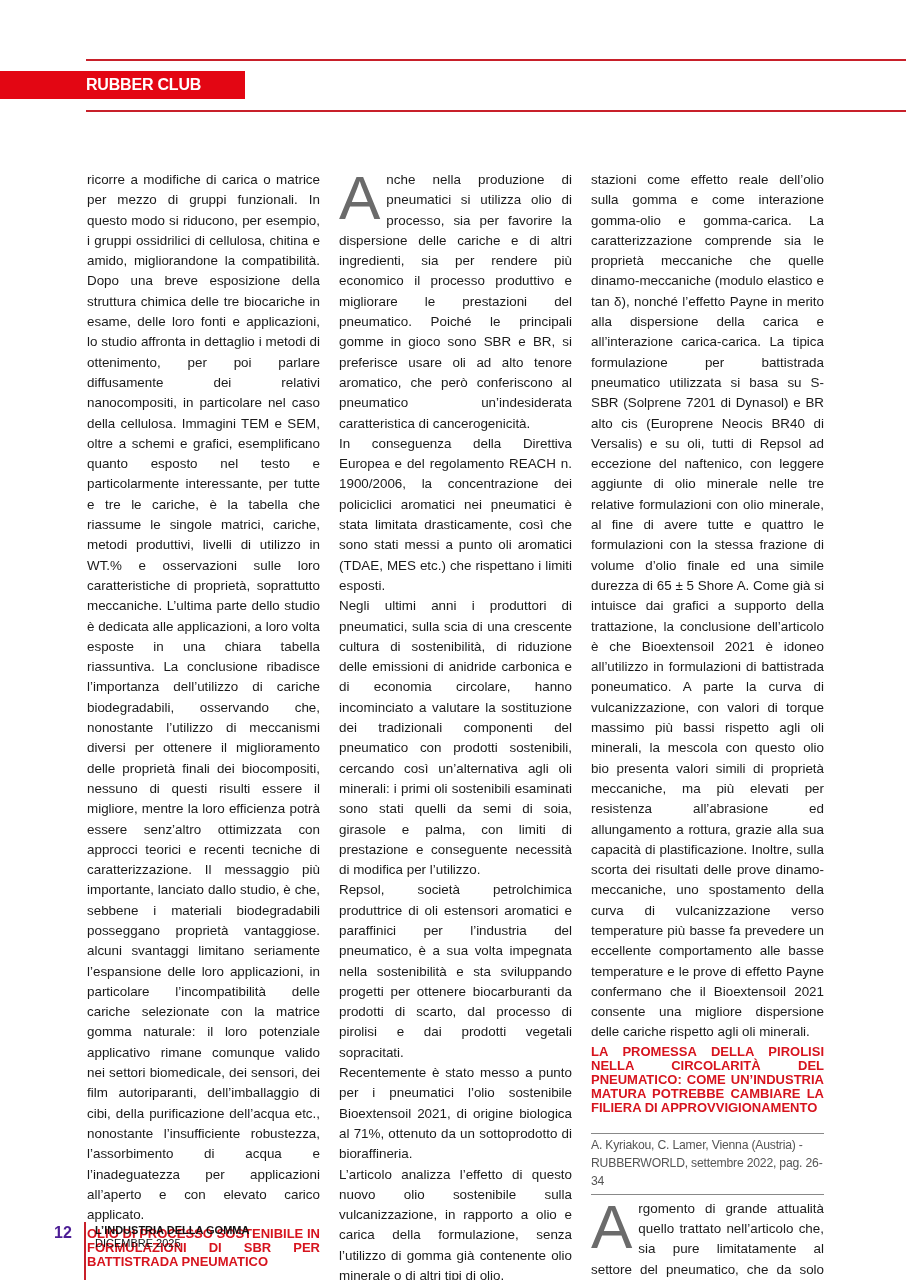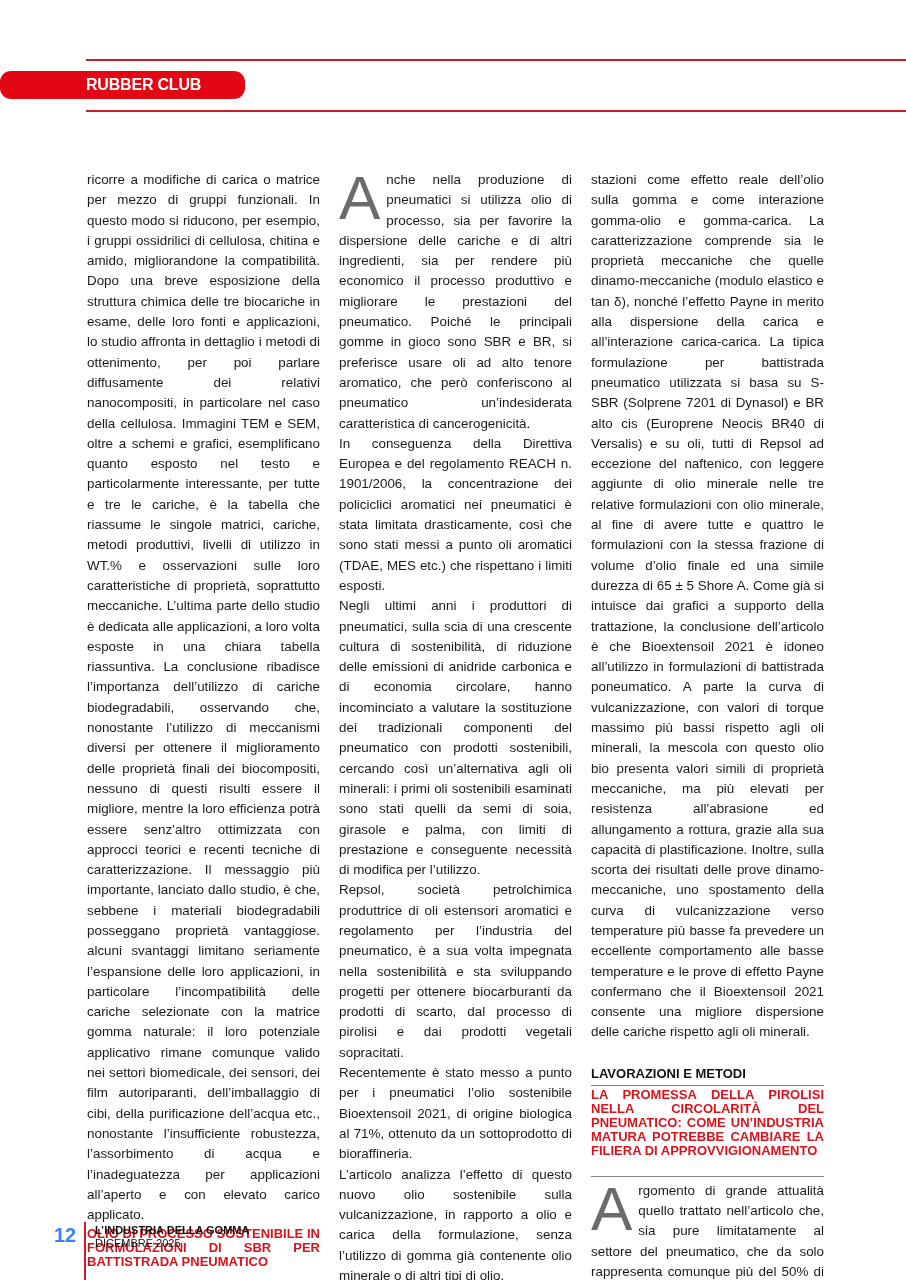--- a/index.html
+++ b/index.html
@@ -6,21 +6,20 @@
   body {
     width: 906px; height: 1280px; position: relative; overflow: hidden;
     background: #ffffff; color: #1a1a1a;
     font-family: "Liberation Sans", "DejaVu Sans", sans-serif;
   }
   .rule-top { position: absolute; left: 86px; right: 0; top: 59px; height: 2px; background: #c8202a; }
   .rule-bottom { position: absolute; left: 86px; right: 0; top: 110px; height: 2px; background: #c8202a; }
   .section-band {
     position: absolute; left: 0; top: 71px; width: 245px; height: 28px;
     background: #e30613;
-    border-radius: 11px;
   }
   .section-band span {
     position: absolute; left: 86px; top: 5px;
     color: #ffffff; font-weight: bold; font-size: 16px; letter-spacing: -0.2px;
   }
   .col {
     position: absolute; top: 170px; width: 233px;
     font-size: 13.4px; line-height: 20.3px; text-align: justify;
     hyphens: manual;
   }
@@ -39,21 +38,21 @@
   .art-title {
     font-weight: bold; font-size: 13px; line-height: 14px; color: #d7141e;
     padding: 2px 0 18px; border-bottom: 1px solid #888;
   }
   .byline {
     font-family: "Liberation Sans", sans-serif; font-size: 12.2px; line-height: 18px;
     color: #555; padding: 2px 0 4px; border-bottom: 1px solid #888; text-align: left;
     letter-spacing: -0.2px;
   }
   .footer-num {
-    position: absolute; left: 54px; top: 1224px; font-weight: bold; font-size: 20px; color: #3b82f6;
+    position: absolute; left: 54px; top: 1224px; font-weight: bold; font-size: 16px; color: #4c1d95;
   }
   .footer-bar { position: absolute; left: 84px; top: 1222px; width: 2px; height: 58px; background: #c8202a; }
   .footer-mag {
     position: absolute; left: 95px; top: 1224px; font-size: 11px; line-height: 13px; color: #111;
   }
   .footer-mag .pub { font-weight: bold; display: block; }
   .footer-mag .date { display: block; }
 </style>
 </head>
 <body>
@@ -66,32 +65,32 @@
 
 <div class="col col1">
   <p>ricorre a modifiche di carica o matrice per mezzo di gruppi funzionali. In questo modo si riducono, per esempio, i gruppi ossidrilici di cellulosa, chitina e amido, migliorandone la compatibilità. Dopo una breve esposizione della struttura chimica delle tre biocariche in esame, delle loro fonti e applicazioni, lo studio affronta in dettaglio i metodi di ottenimento, per poi parlare diffusamente dei relativi nanocompositi, in particolare nel caso della cellulosa. Immagini TEM e SEM, oltre a schemi e grafici, esemplificano quanto esposto nel testo e particolarmente interessante, per tutte e tre le cariche, è la tabella che riassume le singole matrici, cariche, metodi produttivi, livelli di utilizzo in WT.% e osservazioni sulle loro caratteristiche di proprietà, soprattutto meccaniche. L’ultima parte dello studio è dedicata alle applicazioni, a loro volta esposte in una chiara tabella riassuntiva. La conclusione ribadisce l’importanza dell’utilizzo di cariche biodegradabili, osservando che, nonostante l’utilizzo di meccanismi diversi per ottenere il miglioramento delle proprietà finali dei biocompositi, nessuno di questi risulti essere il migliore, mentre la loro efficienza potrà essere senz’altro ottimizzata con approcci teorici e recenti tecniche di caratterizzazione. Il messaggio più importante, lanciato dallo studio, è che, sebbene i materiali biodegradabili posseggano proprietà vantaggiose. alcuni svantaggi limitano seriamente l’espansione delle loro applicazioni, in particolare l’incompatibilità delle cariche selezionate con la matrice gomma naturale: il loro potenziale applicativo rimane comunque valido nei settori biomedicale, dei sensori, dei film autoriparanti, dell’imballaggio di cibi, della purificazione dell’acqua etc., nonostante l’insufficiente robustezza, l’assorbimento di acqua e l’inadeguatezza per applicazioni all’aperto e con elevato carico applicato.</p>
   <div class="art-title">OLIO DI PROCESSO SOSTENIBILE IN FORMULAZIONI DI SBR PER BATTISTRADA PNEUMATICO</div>
 
 </div>
 
 <div class="col col2">
   <span class="dropcap">A</span>
   <p>nche nella produzione di pneumatici si utilizza olio di processo, sia per favorire la dispersione delle cariche e di altri ingredienti, sia per rendere più economico il processo produttivo e migliorare le prestazioni del pneumatico. Poiché le principali gomme in gioco sono SBR e BR, si preferisce usare oli ad alto tenore aromatico, che però conferiscono al pneumatico un’indesiderata caratteristica di cancerogenicità.</p>
-  <p>In conseguenza della Direttiva Europea e del regolamento REACH n. 1901/2006, la concentrazione dei policiclici aromatici nei pneumatici è stata limitata drasticamente, così che sono stati messi a punto oli aromatici (TDAE, MES etc.) che rispettano i limiti esposti.</p>
+  <p>In conseguenza della Direttiva Europea e del regolamento REACH n. 1900/2006, la concentrazione dei policiclici aromatici nei pneumatici è stata limitata drasticamente, così che sono stati messi a punto oli aromatici (TDAE, MES etc.) che rispettano i limiti esposti.</p>
   <p>Negli ultimi anni i produttori di pneumatici, sulla scia di una crescente cultura di sostenibilità, di riduzione delle emissioni di anidride carbonica e di economia circolare, hanno incominciato a valutare la sostituzione dei tradizionali componenti del pneumatico con prodotti sostenibili, cercando così un’alternativa agli oli minerali: i primi oli sostenibili esaminati sono stati quelli da semi di soia, girasole e palma, con limiti di prestazione e conseguente necessità di modifica per l’utilizzo.</p>
-  <p>Repsol, società petrolchimica produttrice di oli estensori aromatici e regolamento per l’industria del pneumatico, è a sua volta impegnata nella sostenibilità e sta sviluppando progetti per ottenere biocarburanti da prodotti di scarto, dal processo di pirolisi e dai prodotti vegetali sopracitati.</p>
+  <p>Repsol, società petrolchimica produttrice di oli estensori aromatici e paraffinici per l’industria del pneumatico, è a sua volta impegnata nella sostenibilità e sta sviluppando progetti per ottenere biocarburanti da prodotti di scarto, dal processo di pirolisi e dai prodotti vegetali sopracitati.</p>
   <p>Recentemente è stato messo a punto per i pneumatici l’olio sostenibile Bioextensoil 2021, di origine biologica al 71%, ottenuto da un sottoprodotto di bioraffineria.</p>
   <p>L’articolo analizza l’effetto di questo nuovo olio sostenibile sulla vulcanizzazione, in rapporto a olio e carica della formulazione, senza l’utilizzo di gomma già contenente olio minerale o di altri tipi di olio.</p>
 
 </div>
 
 <div class="col col3">
   <p>stazioni come effetto reale dell’olio sulla gomma e come interazione gomma-olio e gomma-carica. La caratterizzazione comprende sia le proprietà meccaniche che quelle dinamo-meccaniche (modulo elastico e tan δ), nonché l’effetto Payne in merito alla dispersione della carica e all’interazione carica-carica. La tipica formulazione per battistrada pneumatico utilizzata si basa su S-SBR (Solprene 7201 di Dynasol) e BR alto cis (Europrene Neocis BR40 di Versalis) e su oli, tutti di Repsol ad eccezione del naftenico, con leggere aggiunte di olio minerale nelle tre relative formulazioni con olio minerale, al fine di avere tutte e quattro le formulazioni con la stessa frazione di volume d’olio finale ed una simile durezza di 65 ± 5 Shore A. Come già si intuisce dai grafici a supporto della trattazione, la conclusione dell’articolo è che Bioextensoil 2021 è idoneo all’utilizzo in formulazioni di battistrada poneumatico. A parte la curva di vulcanizzazione, con valori di torque massimo più bassi rispetto agli oli minerali, la mescola con questo olio bio presenta valori simili di proprietà meccaniche, ma più elevati per resistenza all’abrasione ed allungamento a rottura, grazie alla sua capacità di plastificazione. Inoltre, sulla scorta dei risultati delle prove dinamo-meccaniche, uno spostamento della curva di vulcanizzazione verso temperature più basse fa prevedere un eccellente comportamento alle basse temperature e le prove di effetto Payne confermano che il Bioextensoil 2021 consente una migliore dispersione delle cariche rispetto agli oli minerali.</p>
-  <div class="rubric">LAVORAZIONI E METODI</div>
   <div class="art-title">LA PROMESSA DELLA PIROLISI NELLA CIRCOLARITÀ DEL PNEUMATICO: COME UN’INDUSTRIA MATURA POTREBBE CAMBIARE LA FILIERA DI APPROVVIGIONAMENTO</div>
+  <div class="byline">A. Kyriakou, C. Lamer, Vienna (Austria) - RUBBERWORLD, settembre 2022, pag. 26-34</div>
   <div style="margin-top:4px">
     <span class="dropcap">A</span>
     <p>rgomento di grande attualità quello trattato nell’articolo che, sia pure limitatamente al settore del pneumatico, che da solo rappresenta comunque più del 50% di tutto il mercato della gomma, affronta il pro-</p>
   </div>
 </div>
 
 <div class="footer-num">12</div>
 <div class="footer-bar"></div>
 <div class="footer-mag">
   <span class="pub">L’INDUSTRIA DELLA GOMMA</span>

